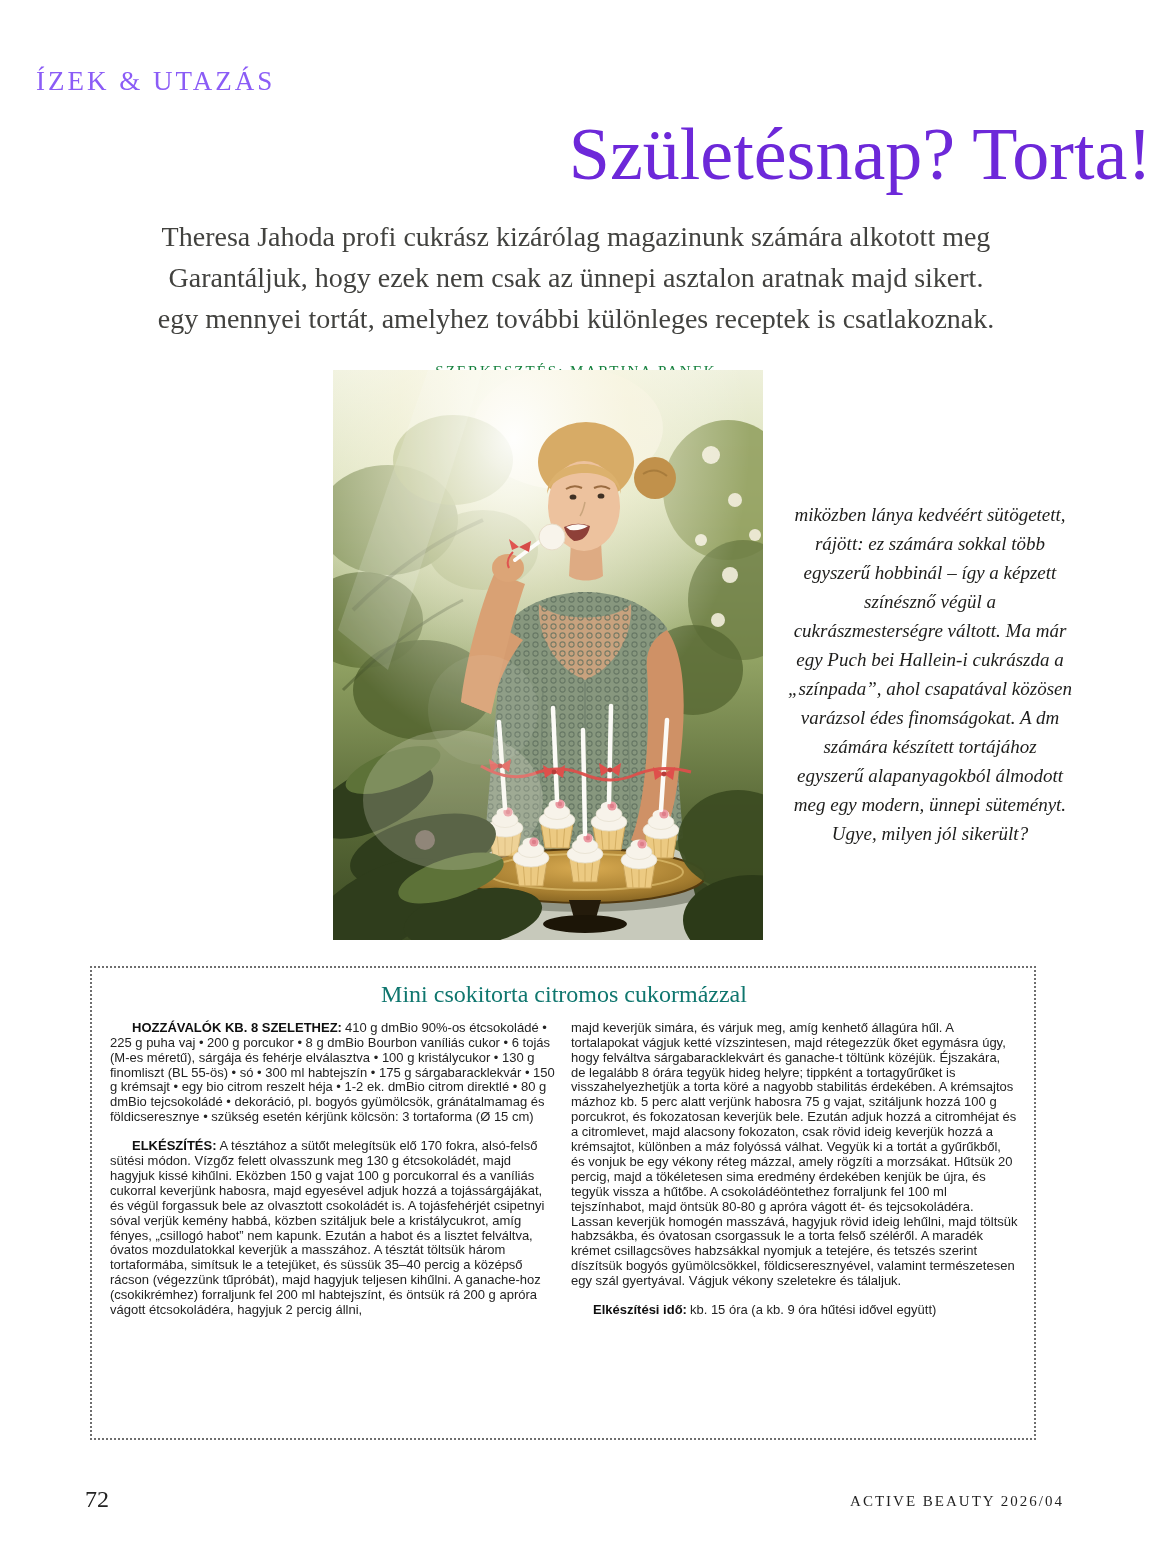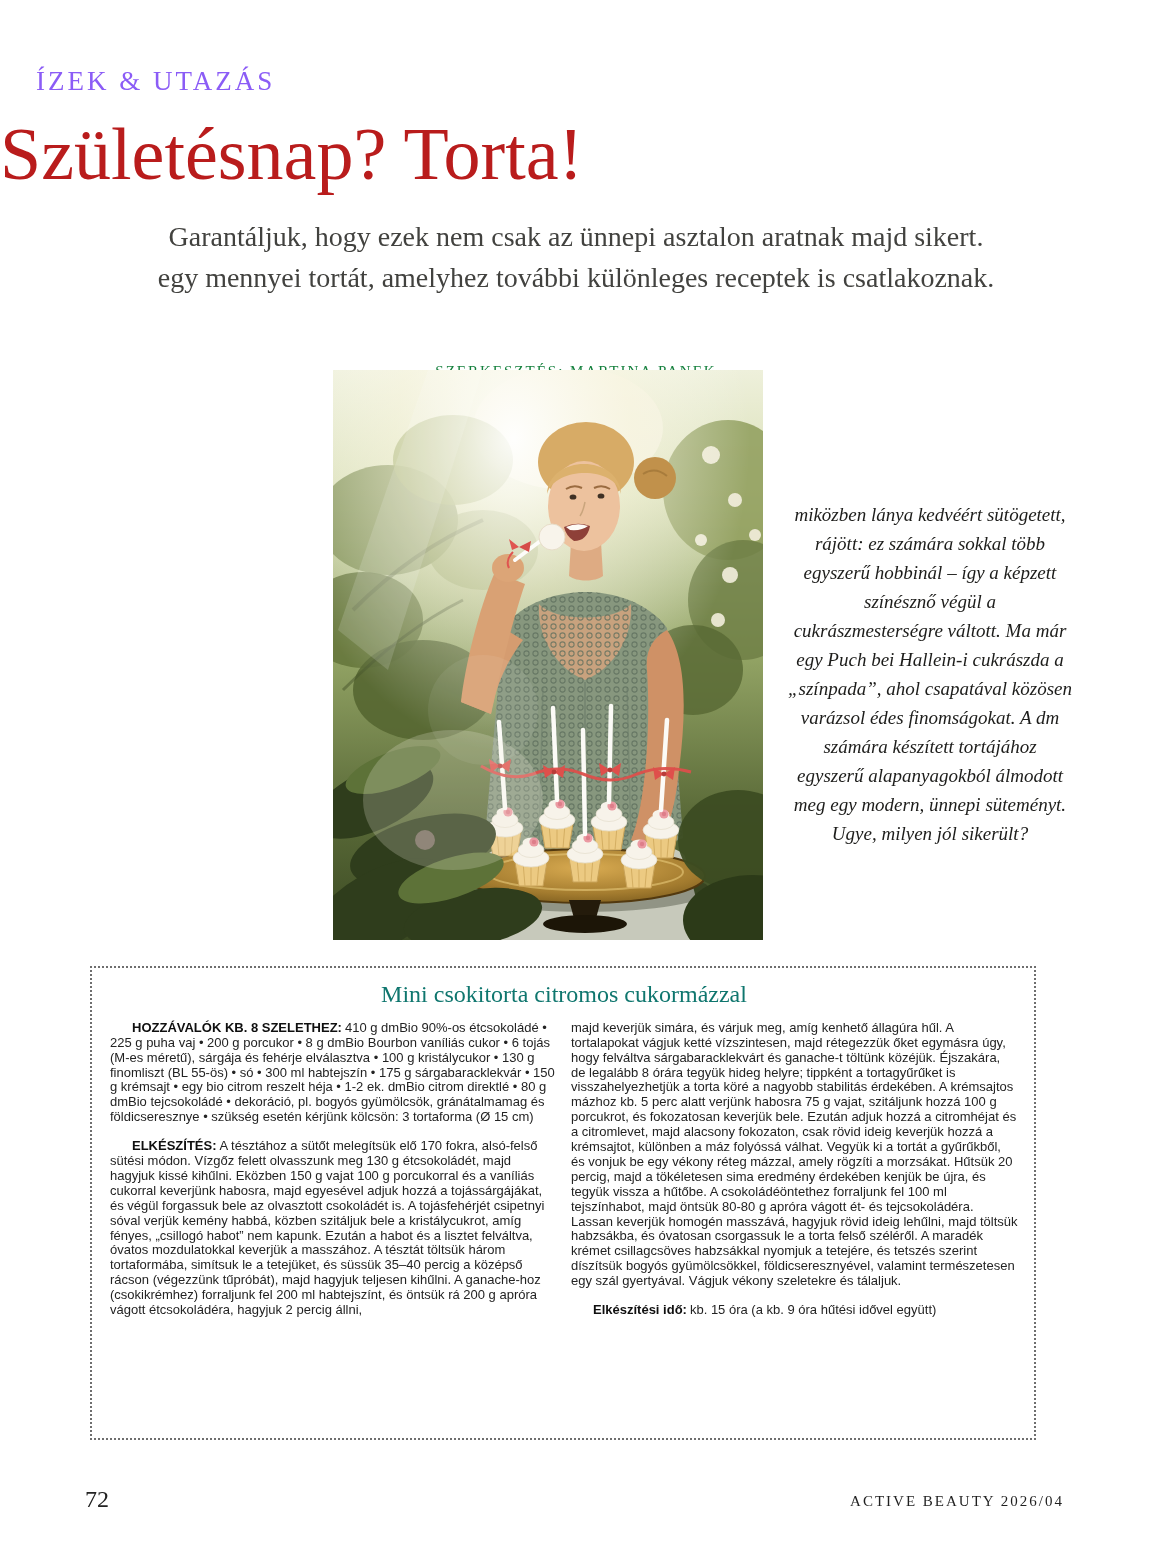--- a/index.html
+++ b/index.html
@@ -17,23 +17,23 @@
     left: 36px; top: 36px;
     font: 400 27px/1 "Liberation Serif", serif;
     letter-spacing: 3px;
     color: #8b5cf6;
     margin-top: 32px;
   }
   .title {
     position: absolute;
     left: 0; right: 0; top: 116px;
     margin: 0;
-    text-align: left;
+    text-align: right;
     font: 400 74px/1.05 "Liberation Serif", serif;
-    color: #b91c1c;
+    color: #6d28d9;
   }
   .intro {
     position: absolute;
     left: 0; right: 0; top: 216px;
     text-align: center;
     font: 400 28px/41px "Liberation Serif", serif;
     color: #42423f;
   }
   .byline {
     position: absolute;
@@ -103,20 +103,21 @@
 </head>
 <body>
 
 <div class="page">
 
   <div class="kicker">ÍZEK &amp; UTAZÁS</div>
 
   <h1 class="title">Születésnap? Torta!</h1>
 
   <div class="intro">
+    <div class="intro-line">Theresa Jahoda profi cukrász kizárólag magazinunk számára alkotott meg</div>
     <div class="intro-line">Garantáljuk, hogy ezek nem csak az ünnepi asztalon aratnak majd sikert.</div>
     <div class="intro-line">egy mennyei tortát, amelyhez további különleges receptek is csatlakoznak.</div>
   </div>
 
   <div class="byline">SZERKESZTÉS: MARTINA PANEK</div>
 
   <div class="photo">
     <svg viewBox="0 0 430 570" width="430" height="570" role="img">
       <defs>
         <linearGradient id="bgG" x1="0" y1="0" x2="0" y2="1">

